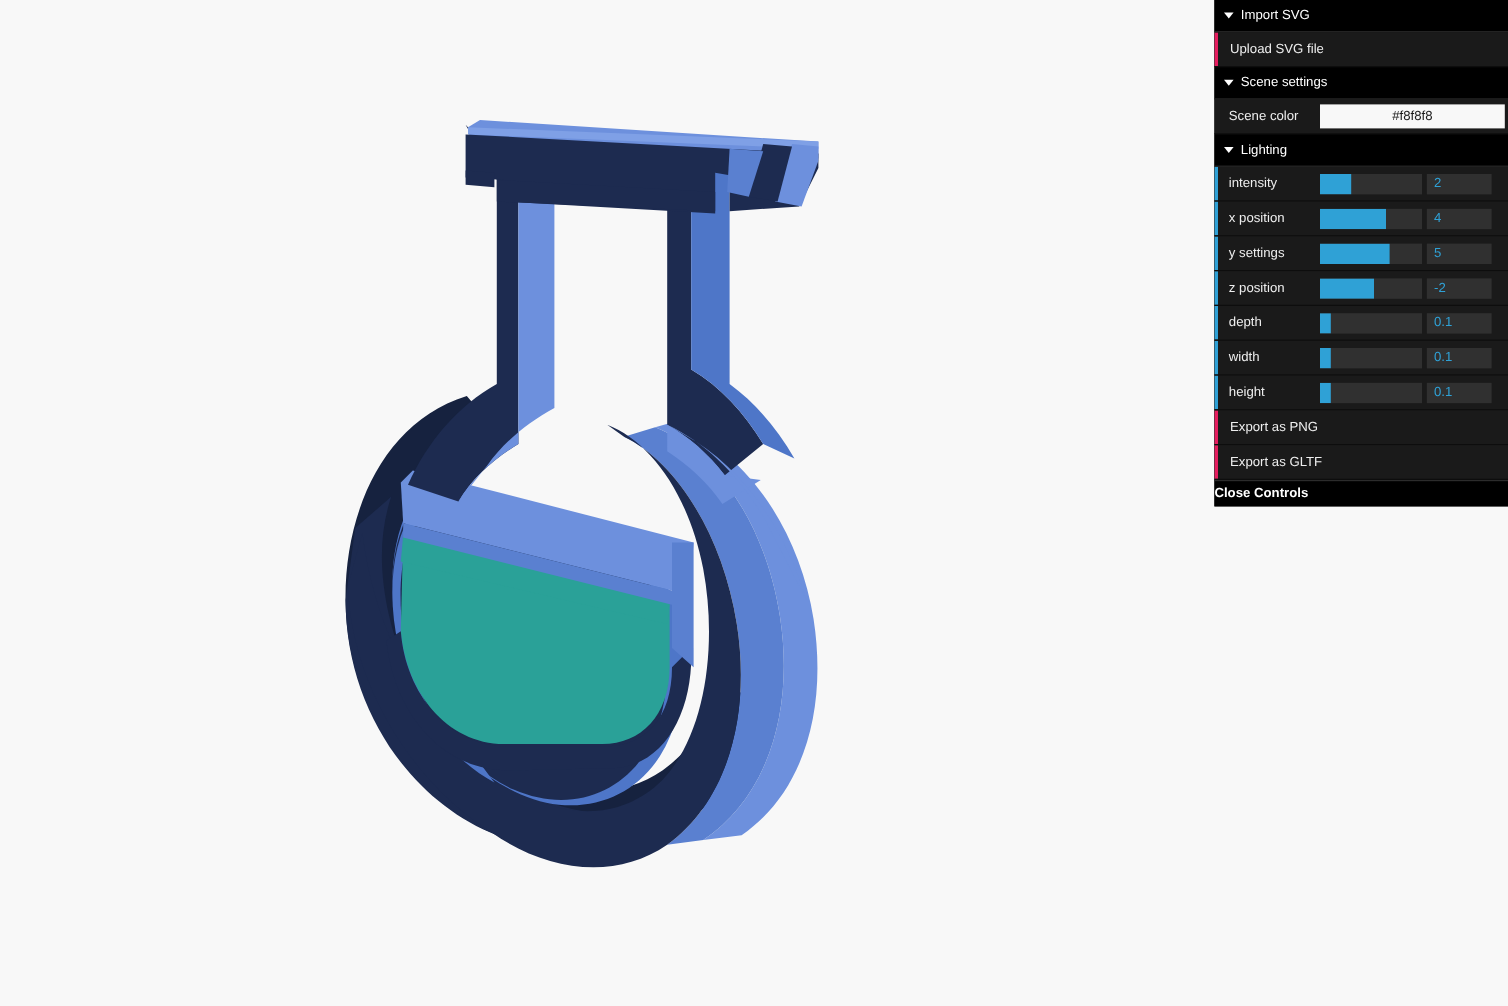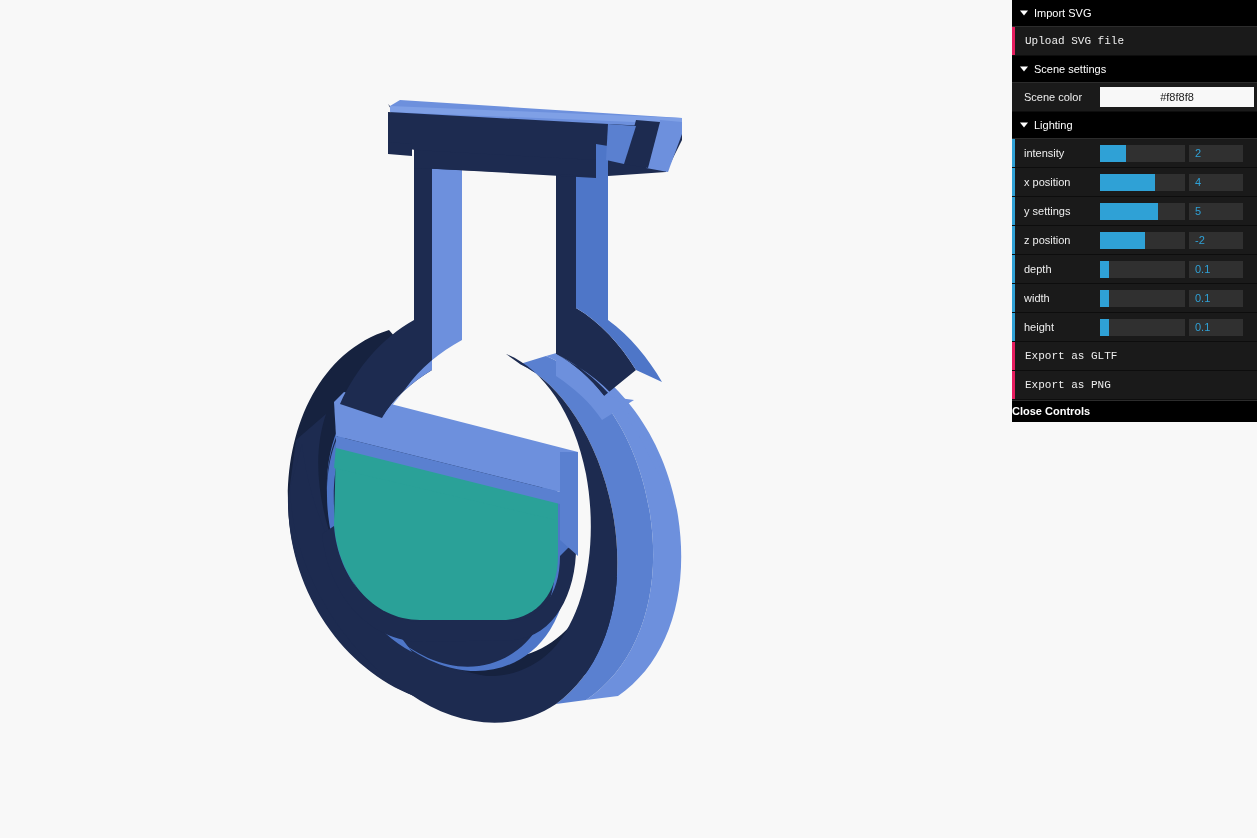--- a/index.html
+++ b/index.html
@@ -108,21 +108,20 @@
   
   .row.action {
     height: 28px;
     cursor: pointer;
   }
   .row.action .label {
     width: auto;
     min-width: 0;
     padding-left: 13px;
     color: #eeeeee;
-    font-family: Liberation Mono, monospace;
   }
 
   
   .slider-wrap {
     position: relative;
     height: 17px;
     width: 85px;
     background: #303030;
     margin-right: 4px;
     cursor: ew-resize;
@@ -460,23 +459,23 @@
         <div class="row">
           <span class="stripe stripe-blue"></span>
           <span class="label">height</span>
           <span class="slider-wrap">
             <span class="slider-fill" style="width: 10%;"></span>
           </span>
           <span class="num-field">0.1</span>
         </div>
         <div class="row action">
           <span class="stripe stripe-pink"></span>
-          <span class="label">Export as GLTF</span>
+          <span class="label">Export as PNG</span>
         </div>
         <div class="row action">
           <span class="stripe stripe-pink"></span>
-          <span class="label">Export as PNG</span>
+          <span class="label">Export as GLTF</span>
         </div>
       </div>
     <div class="close-bar">Close Controls</div>
   </div>
 
 </div>
 
 </body></html>

